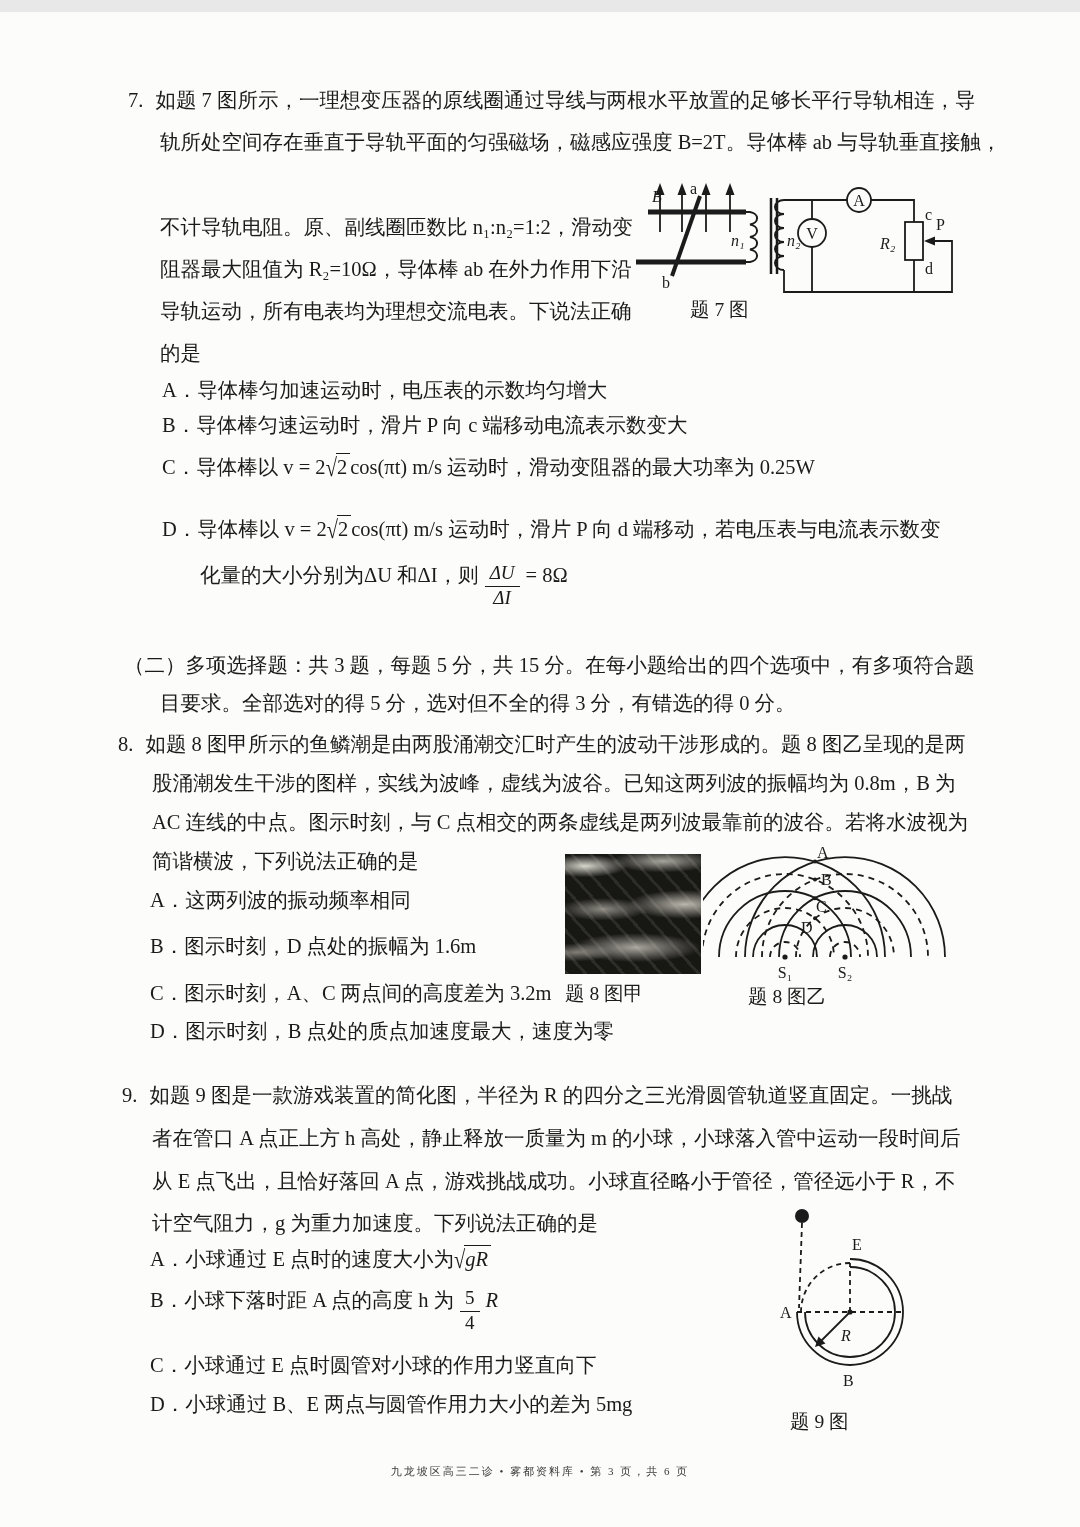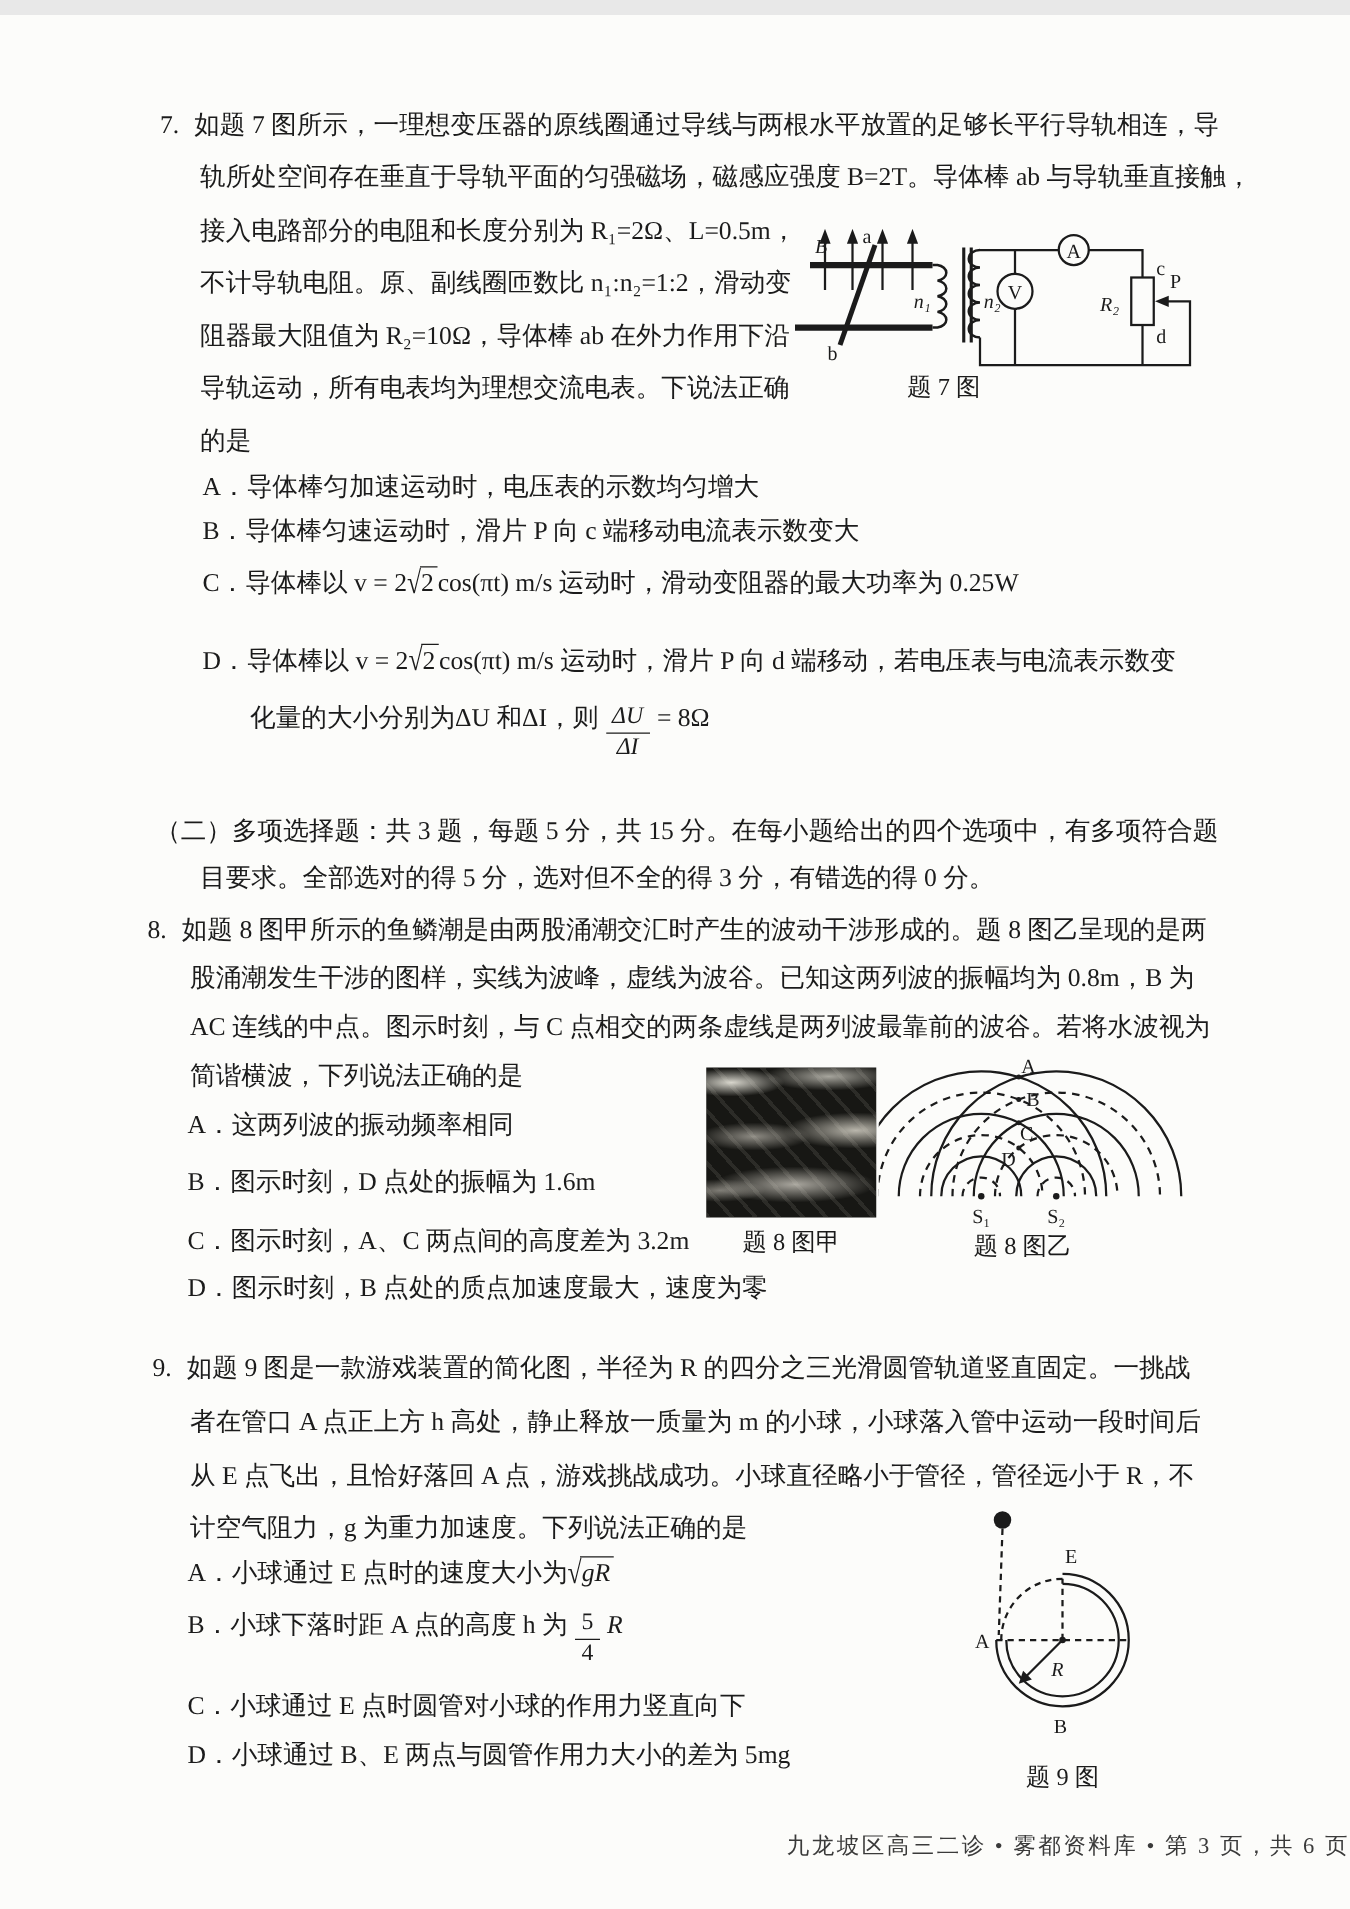--- a/index.html
+++ b/index.html
@@ -12,48 +12,47 @@
   .ln { position:absolute; white-space:nowrap; font-size:20.5px; line-height:1.25; }
   .flexln { display:flex; align-items:flex-start; }
   .qnum { margin-right:12px; }
   .it { font-style:italic; }
   .sqrt-sym { display:inline-block; transform:scaleY(1.25); margin-right:-1px; }
   .sqrt-rad { display:inline-block; border-top:1.6px solid #1b1b1b; padding:1px 3px 0 1px; }
   .frac { display:inline-flex; flex-direction:column; align-items:center; line-height:1.1;
           margin:0 6px; font-size:19px; }
   .frac .num { border-bottom:1.6px solid #1b1b1b; padding:0 5px 2px; }
   .frac .den { padding-top:1px; }
-  .caption { position:absolute; font-size:19.5px; text-align:center; white-space:nowrap; }
+  .caption { position:absolute; font-size:19.5px; white-space:nowrap; }
   .photo {
     position:absolute; left:565px; top:842px; width:136px; height:120px;
     background:
       radial-gradient(60px 16px at 15% 10%, rgba(236,234,224,.9), rgba(236,234,224,0) 70%),
       radial-gradient(74px 16px at 72% 6%, rgba(214,212,202,.75), rgba(214,212,202,0) 70%),
       radial-gradient(80px 20px at 88% 42%, rgba(226,222,210,.8), rgba(226,222,210,0) 72%),
       radial-gradient(64px 16px at 28% 46%, rgba(204,200,190,.65), rgba(204,200,190,0) 70%),
       radial-gradient(90px 20px at 52% 78%, rgba(224,220,210,.72), rgba(224,220,210,0) 72%),
       radial-gradient(52px 13px at 8% 82%, rgba(196,192,182,.6), rgba(196,192,182,0) 70%),
       repeating-linear-gradient(48deg, rgba(120,118,110,.22) 0 3px, rgba(20,20,18,0) 3px 14px),
       #171714;
   }
   svg { position:absolute; overflow:hidden; }
   svg text { font-size:16px; font-family:"Liberation Serif","DejaVu Serif",serif; fill:#1b1b1b; }
-  .footer { position:absolute; left:0; right:0; top:1452px; text-align:right;
-            font-size:18px; letter-spacing:2px; color:#3a3a3a; }
+  .footer { position:absolute; left:0; right:0; top:1452px; text-align:center;
+            font-size:11px; letter-spacing:2px; color:#3a3a3a; }
 </style>
 </head>
 <body>
 
 <div class="page">
 
   <div class="ln" style="left:128px; top:76px;">
     <span class="qnum">7.</span><span>如题 7 图所示，一理想变压器的原线圈通过导线与两根水平放置的足够长平行导轨相连，导</span>
   </div>
   <div class="ln" style="left:160px; top:118px;">轨所处空间存在垂直于导轨平面的匀强磁场，磁感应强度 B=2T。导体棒 ab 与导轨垂直接触，</div>
-  <div class="ln" style="left:160px; top:161px;">接入电路部分的电阻和长度分别为 R₁=2Ω、L=0.5m，</div>
   <div class="ln" style="left:160px; top:203px;">不计导轨电阻。原、副线圈匝数比 n₁:n₂=1:2，滑动变</div>
   <div class="ln" style="left:160px; top:245px;">阻器最大阻值为 R₂=10Ω，导体棒 ab 在外力作用下沿</div>
   <div class="ln" style="left:160px; top:287px;">导轨运动，所有电表均为理想交流电表。下说法正确</div>
   <div class="ln" style="left:160px; top:329px;">的是</div>
 
   <div class="ln" style="left:162px; top:366px;">A．导体棒匀加速运动时，电压表的示数均匀增大</div>
   <div class="ln" style="left:162px; top:401px;">B．导体棒匀速运动时，滑片 P 向 c 端移动电流表示数变大</div>
   <div class="ln" style="left:162px; top:441px;">
     <span>C．导体棒以 v = 2</span><span class="sqrt-sym">√</span><span class="sqrt-rad">2</span><span>cos(πt) m/s 运动时，滑动变阻器的最大功率为 0.25W</span>
   </div>

